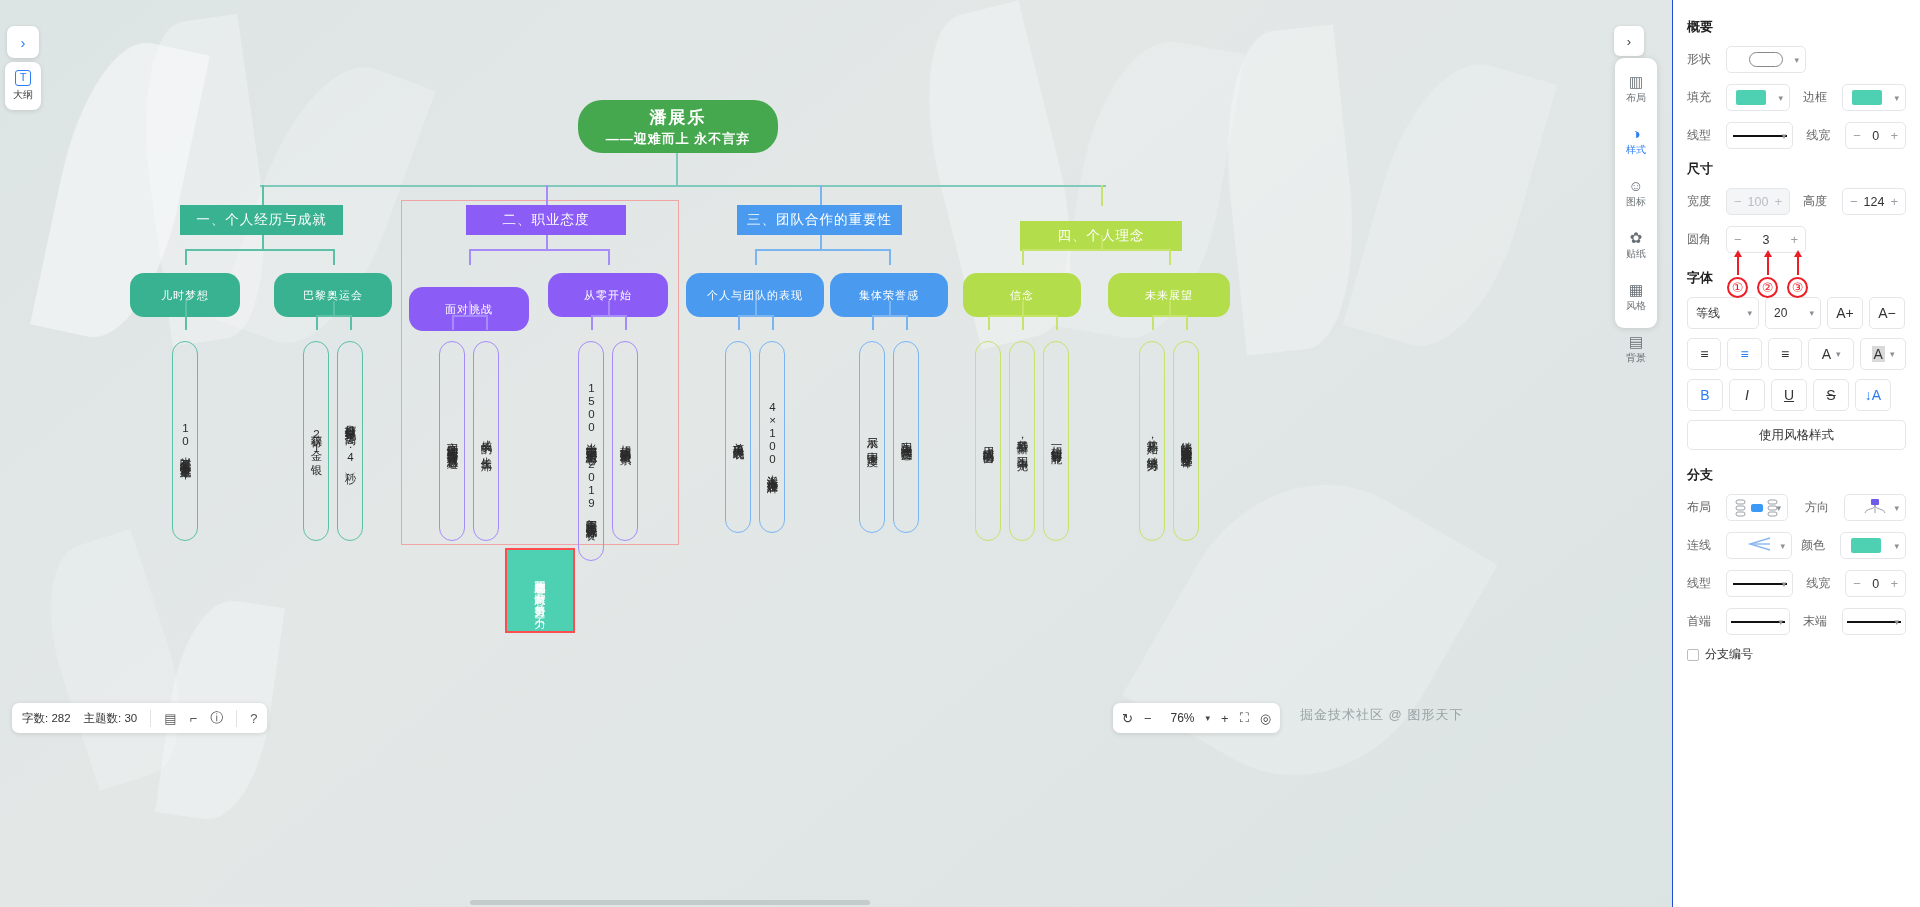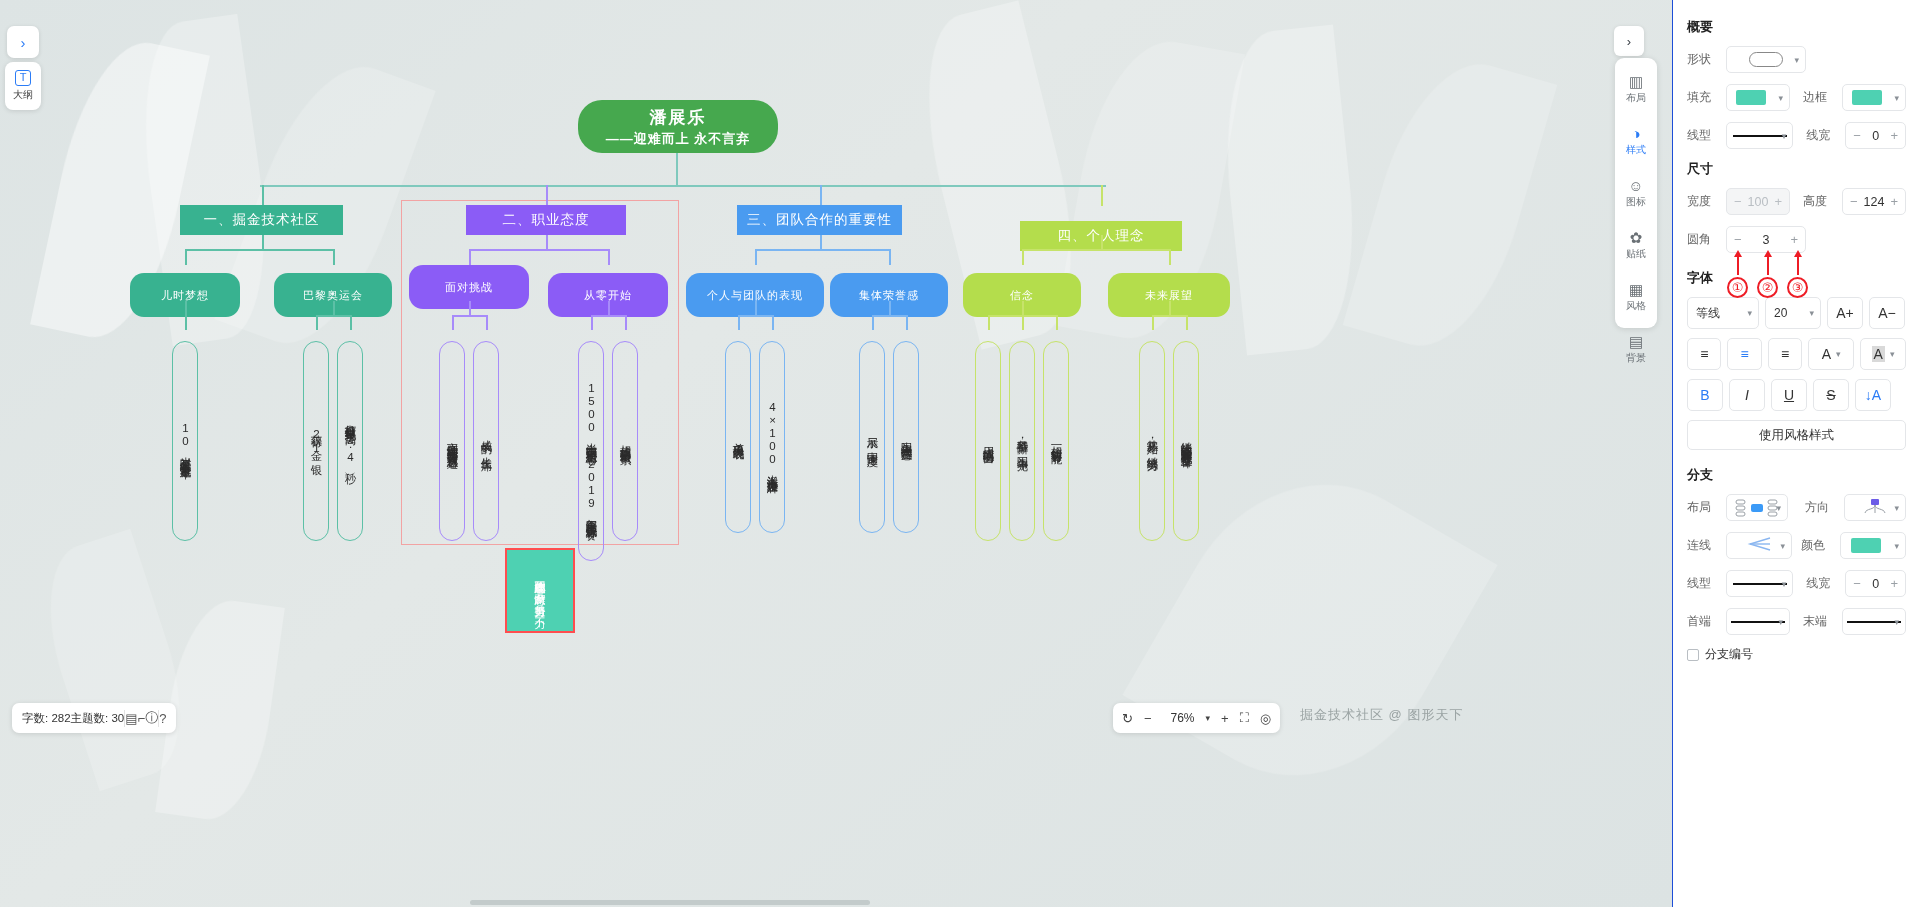--- a/index.html
+++ b/index.html
@@ -72,21 +72,21 @@
     writing-mode:vertical-rl; text-orientation:upright;
     display:flex; align-items:center; justify-content:center; }
 
   
   #sel-rect { position:absolute; left:401px; top:200px; width:278px;
     height:345px; border:1px solid #f2a3a3; }
 
   
   #statusbar { position:absolute; left:12px; top:703px; height:30px;
     background:#fff; border-radius:7px; display:flex; align-items:center;
-    padding:0 10px; gap:0; box-shadow:0 1px 5px rgba(0,0,0,.12);
+    padding:0 10px; gap:13px; box-shadow:0 1px 5px rgba(0,0,0,.12);
     font-size:11.5px; color:#333; }
   #statusbar .sep { width:1px; height:17px; background:#e2e2e2; }
   #statusbar .sb-ic { color:#555; font-size:13px; cursor:pointer; }
 
   
   #zoombar { position:absolute; left:1113px; top:703px; height:30px;
     background:#fff; border-radius:7px; display:flex; align-items:center;
     padding:0 9px; gap:11px; box-shadow:0 1px 5px rgba(0,0,0,.12);
     font-size:12px; color:#333; }
   #zoombar .zb-ic { cursor:pointer; color:#444; font-size:13px; }
@@ -159,42 +159,42 @@
   <div class="leaf c" style="left:1380px;top:60px;width:140px;height:290px;transform:rotate(16deg);"></div>
   <div class="leaf c" style="left:60px;top:540px;width:110px;height:240px;transform:rotate(-18deg);"></div>
   <div class="leaf b" style="left:170px;top:600px;width:100px;height:220px;transform:rotate(8deg);"></div>
   <div class="leaf c" style="left:1180px;top:480px;width:260px;height:300px;transform:rotate(30deg);"></div>
 
   <div id="sel-rect"></div>
   <div id="mm-layer">
       <div class="edge" style="left: 260px; top: 185px; width: 846px; height: 2px; background: rgb(127, 201, 189);"></div>
       <div class="edge" style="left: 676px; top: 153px; width: 2px; height: 33px; background: rgb(127, 201, 189);"></div>
       <div class="edge" style="left: 261.5px; top: 185px; width: 2px; height: 21px; background: rgb(92, 192, 166);"></div>
-      <div class="node lvl2" style="left: 180px; top: 205px; width: 163px; background: rgb(56, 178, 144);">一、掘金技术社区</div>
+      <div class="node lvl2" style="left: 180px; top: 205px; width: 163px; background: rgb(56, 178, 144);">一、个人经历与成就</div>
       <div class="edge" style="left: 261.5px; top: 235px; width: 2px; height: 14px; background: rgb(92, 192, 166);"></div>
       <div class="edge" style="left: 185px; top: 249px; width: 148px; height: 2px; background: rgb(92, 192, 166);"></div>
       <div class="edge" style="left: 185px; top: 249px; width: 2px; height: 16px; background: rgb(92, 192, 166);"></div>
       <div class="node lvl3" style="left: 130px; top: 273px; width: 110px; background: rgb(56, 178, 144);">儿时梦想</div>
       <div class="edge" style="left: 185px; top: 301px; width: 2px; height: 14px; background: rgb(92, 192, 166);"></div>
       <div class="edge" style="left: 185px; top: 315px; width: 2px; height: 15px; background: rgb(92, 192, 166);"></div>
       <div class="leafnode" style="left: 172px; top: 341px; width: 26px; height: 200px; border-color: rgb(92, 192, 166);">10岁时公开表示要拿世界冠军</div>
       <div class="edge" style="left: 333px; top: 249px; width: 2px; height: 16px; background: rgb(92, 192, 166);"></div>
       <div class="node lvl3" style="left: 274px; top: 273px; width: 118px; background: rgb(56, 178, 144);">巴黎奥运会</div>
       <div class="edge" style="left: 333px; top: 301px; width: 2px; height: 14px; background: rgb(92, 192, 166);"></div>
       <div class="edge" style="left: 316px; top: 315px; width: 34px; height: 2px; background: rgb(92, 192, 166);"></div>
       <div class="edge" style="left: 316px; top: 315px; width: 2px; height: 15px; background: rgb(92, 192, 166);"></div>
       <div class="leafnode" style="left: 303px; top: 341px; width: 26px; height: 200px; border-color: rgb(92, 192, 166);">获得2金1银</div>
       <div class="edge" style="left: 350px; top: 315px; width: 2px; height: 15px; background: rgb(92, 192, 166);"></div>
       <div class="leafnode" style="left: 337px; top: 341px; width: 26px; height: 200px; border-color: rgb(92, 192, 166);">打破世界纪录（提高0.4秒）</div>
       <div class="edge" style="left: 546px; top: 185px; width: 2px; height: 21px; background: rgb(167, 139, 250);"></div>
       <div class="node lvl2" style="left: 466px; top: 205px; width: 160px; background: rgb(139, 92, 246);">二、职业态度</div>
       <div class="edge" style="left: 546px; top: 235px; width: 2px; height: 14px; background: rgb(167, 139, 250);"></div>
       <div class="edge" style="left: 469px; top: 249px; width: 139px; height: 2px; background: rgb(167, 139, 250);"></div>
       <div class="edge" style="left: 469px; top: 249px; width: 2px; height: 16px; background: rgb(167, 139, 250);"></div>
-      <div class="node lvl3" style="left: 409px; top: 265px; width: 120px; background: rgb(139, 92, 246);">面对挑战</div>
+      <div class="node lvl3" style="left: 409px; top: 287px; width: 120px; background: rgb(139, 92, 246);">面对挑战</div>
       <div class="edge" style="left: 469px; top: 301px; width: 2px; height: 14px; background: rgb(167, 139, 250);"></div>
       <div class="edge" style="left: 452px; top: 315px; width: 34px; height: 2px; background: rgb(167, 139, 250);"></div>
       <div class="edge" style="left: 452px; top: 315px; width: 2px; height: 15px; background: rgb(167, 139, 250);"></div>
       <div class="leafnode" style="left: 439px; top: 341px; width: 26px; height: 200px; border-color: rgb(167, 139, 250);">高强度训练与比赛压力曾让人想逃避</div>
       <div class="edge" style="left: 486px; top: 315px; width: 2px; height: 15px; background: rgb(167, 139, 250);"></div>
       <div class="leafnode" style="left: 473px; top: 341px; width: 26px; height: 200px; border-color: rgb(167, 139, 250);">成长中的 生长痛</div>
       <div class="edge" style="left: 608px; top: 249px; width: 2px; height: 16px; background: rgb(167, 139, 250);"></div>
       <div class="node lvl3" style="left: 548px; top: 273px; width: 120px; background: rgb(139, 92, 246);">从零开始</div>
       <div class="edge" style="left: 608px; top: 301px; width: 2px; height: 14px; background: rgb(167, 139, 250);"></div>
       <div class="edge" style="left: 591px; top: 315px; width: 34px; height: 2px; background: rgb(167, 139, 250);"></div>

